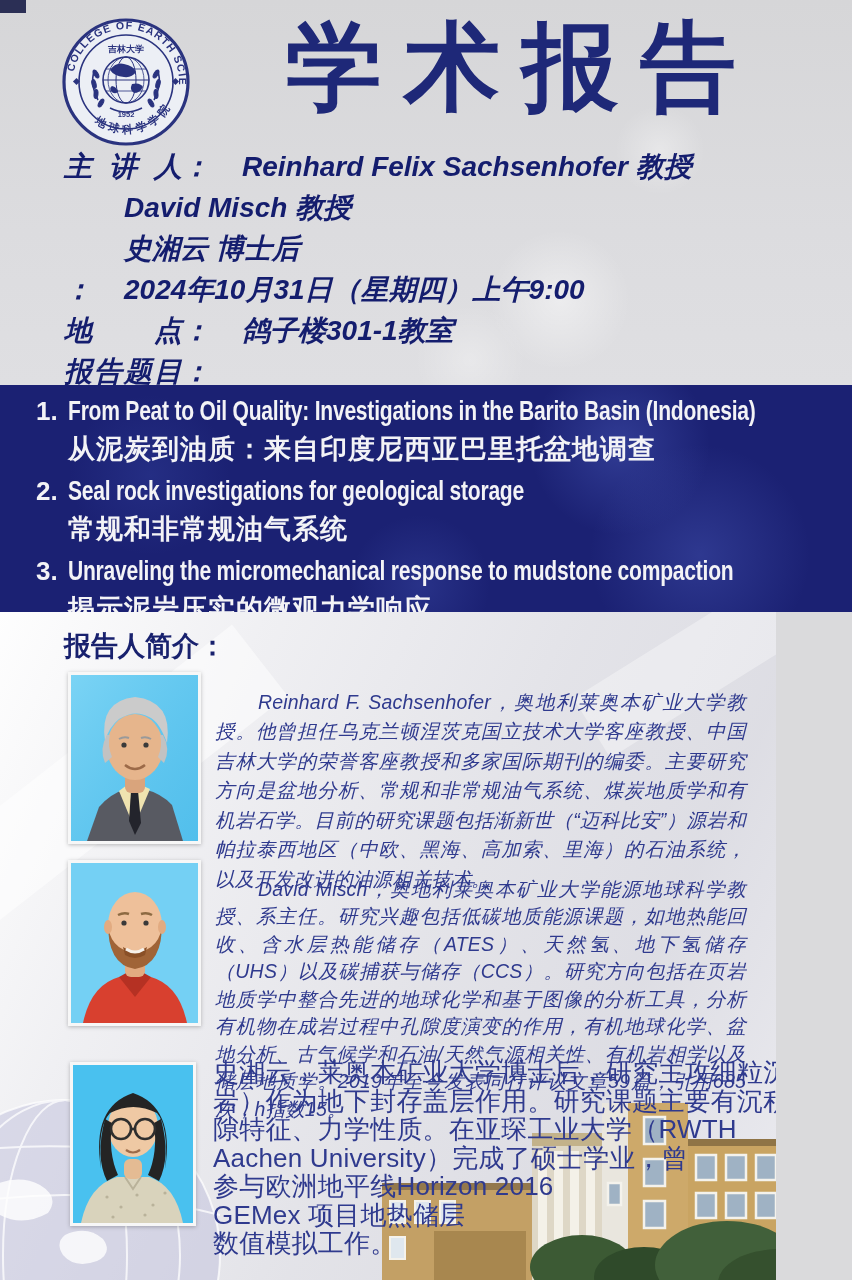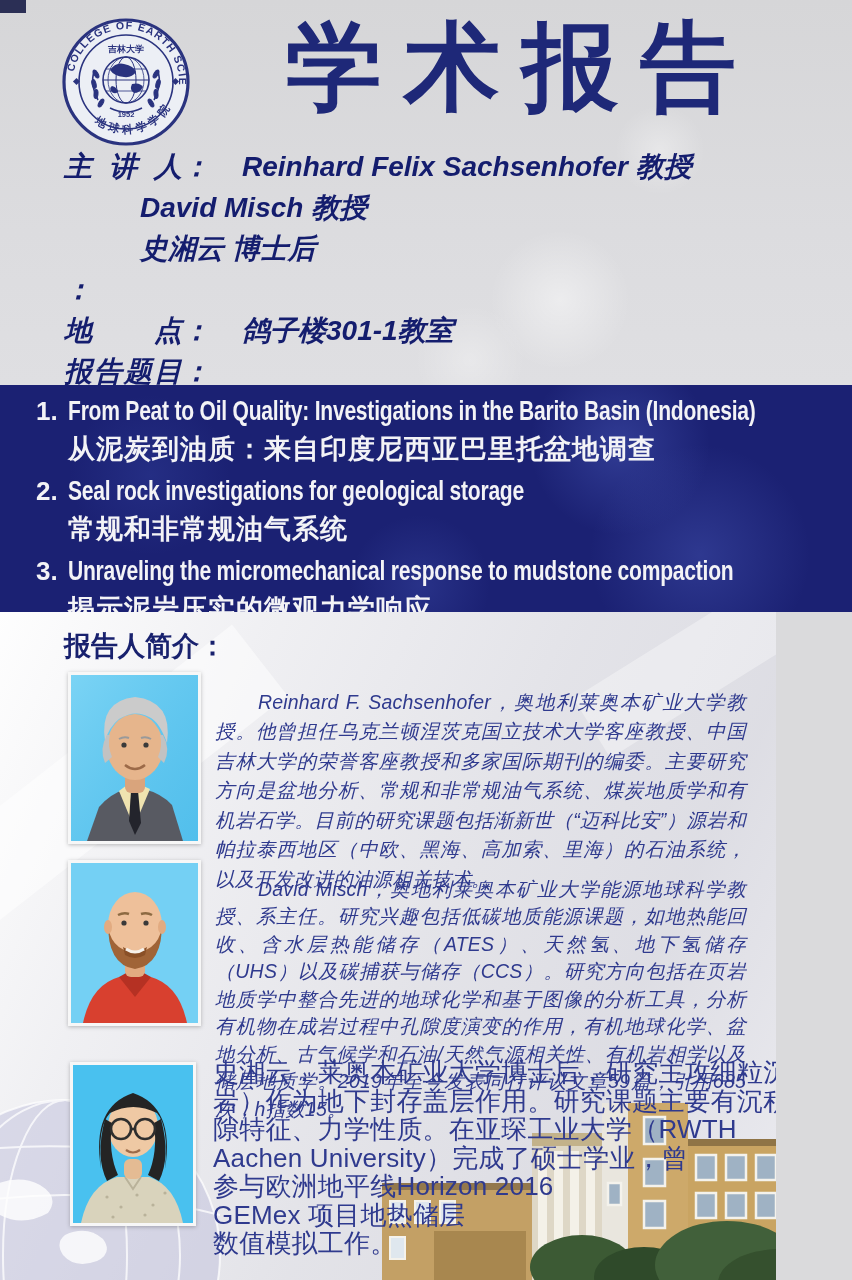--- a/index.html
+++ b/index.html
@@ -24,21 +24,21 @@
     position:absolute;left:205px;right:35px;top:8px;height:125px;
     text-align:center;font-size:96px;line-height:118px;font-weight:bold;
     color:#1e2878;letter-spacing:22px;text-indent:22px;white-space:nowrap;
   }
   
   .info{position:absolute;left:64px;top:148px;right:24px;color:#141d6e;font-weight:bold;font-size:28px;font-style:italic;}
   .info-row{display:flex;align-items:flex-start;min-height:41px;line-height:38px;}
   .info-row .lbl{width:118px;text-align:justify;text-align-last:justify;flex:none;}
   .info-row .colon{width:28px;flex:none;}
   .info-row .val{flex:1;white-space:nowrap;margin-left:32px;}
-  .info-row.cont .val{margin-left:76px;}
+  .info-row.cont .val{margin-left:60px;}
   
   .banner{
     position:absolute;left:0;top:385px;width:852px;height:227px;box-sizing:border-box;
     padding:9px 18px 0 36px;color:#f3f3f6;
     background:
       radial-gradient(circle at 620px 60px, rgba(90,110,210,.35), rgba(90,110,210,0) 90px),
       radial-gradient(circle at 700px 170px, rgba(90,110,210,.30), rgba(90,110,210,0) 110px),
       radial-gradient(circle at 420px 200px, rgba(80,100,200,.25), rgba(80,100,200,0) 70px),
       radial-gradient(circle at 150px 90px, rgba(70,90,190,.22), rgba(70,90,190,0) 80px),
       #1b2173;
@@ -139,20 +139,21 @@
           <span class="val">Reinhard Felix Sachsenhofer 教授</span>
       </div>
       <div class="info-row cont">
         <span class="val">David Misch 教授</span>
       </div>
       <div class="info-row cont">
         <span class="val">史湘云 博士后</span>
       </div>
       <div class="info-row">
           <span class="colon">：</span>
+          <span class="val">2024年10月31日（星期四）上午9:00</span>
       </div>
       <div class="info-row">
         <span class="lbl">地点</span>
           <span class="colon">：</span>
           <span class="val">鸽子楼301-1教室</span>
       </div>
       <div class="info-row">
         <span class="lbl" style="width:118px">报告题目</span>
           <span class="colon">：</span>
           <span class="val"></span>

